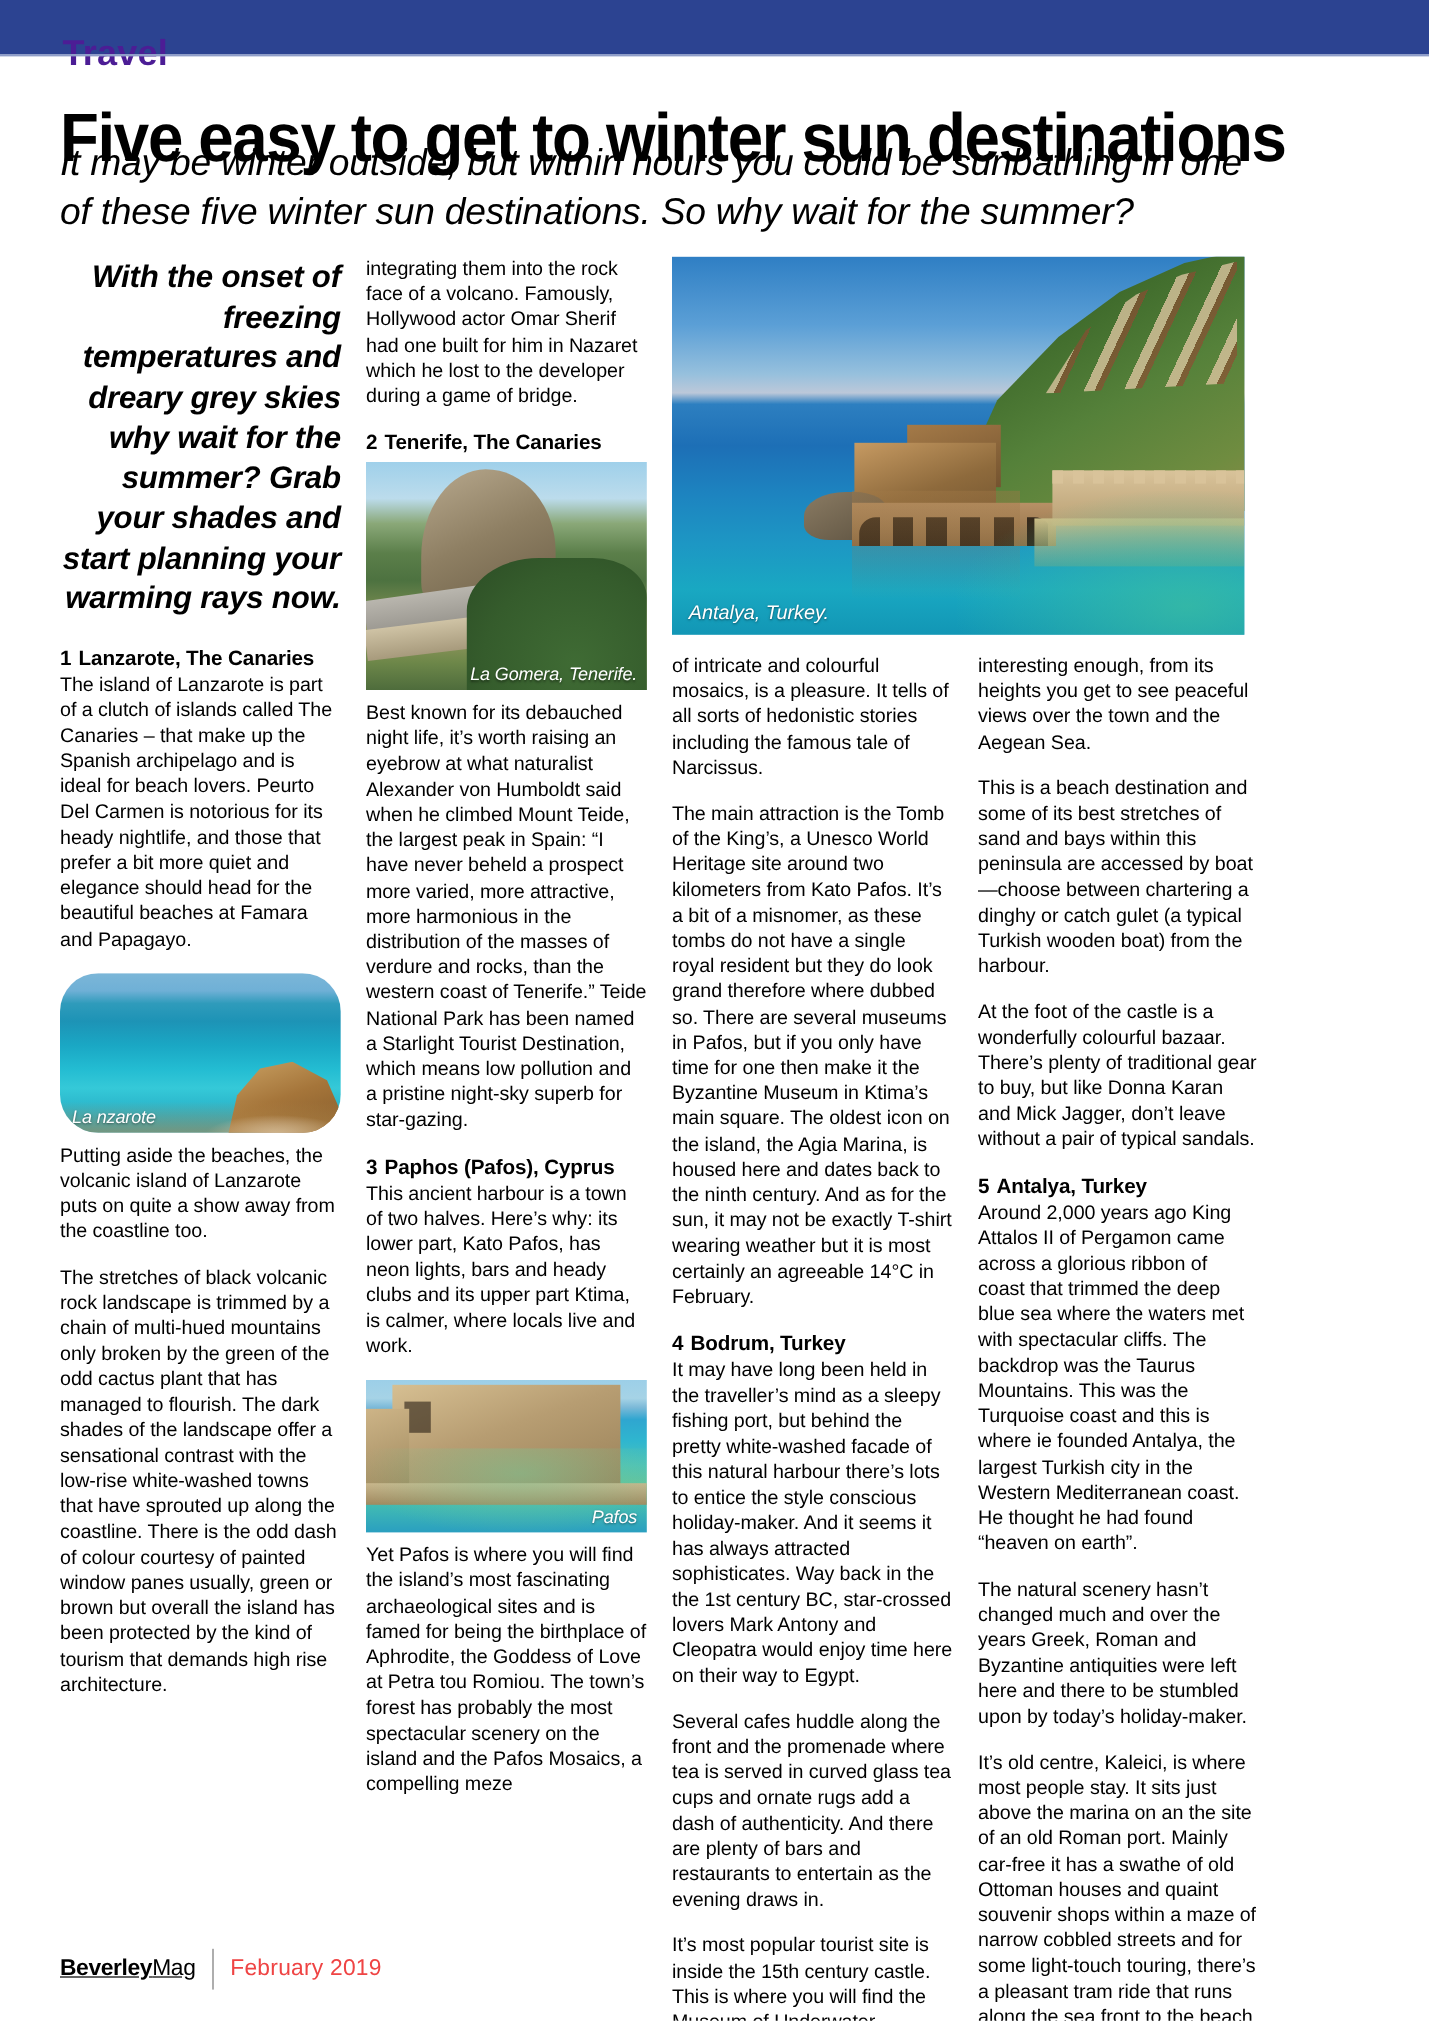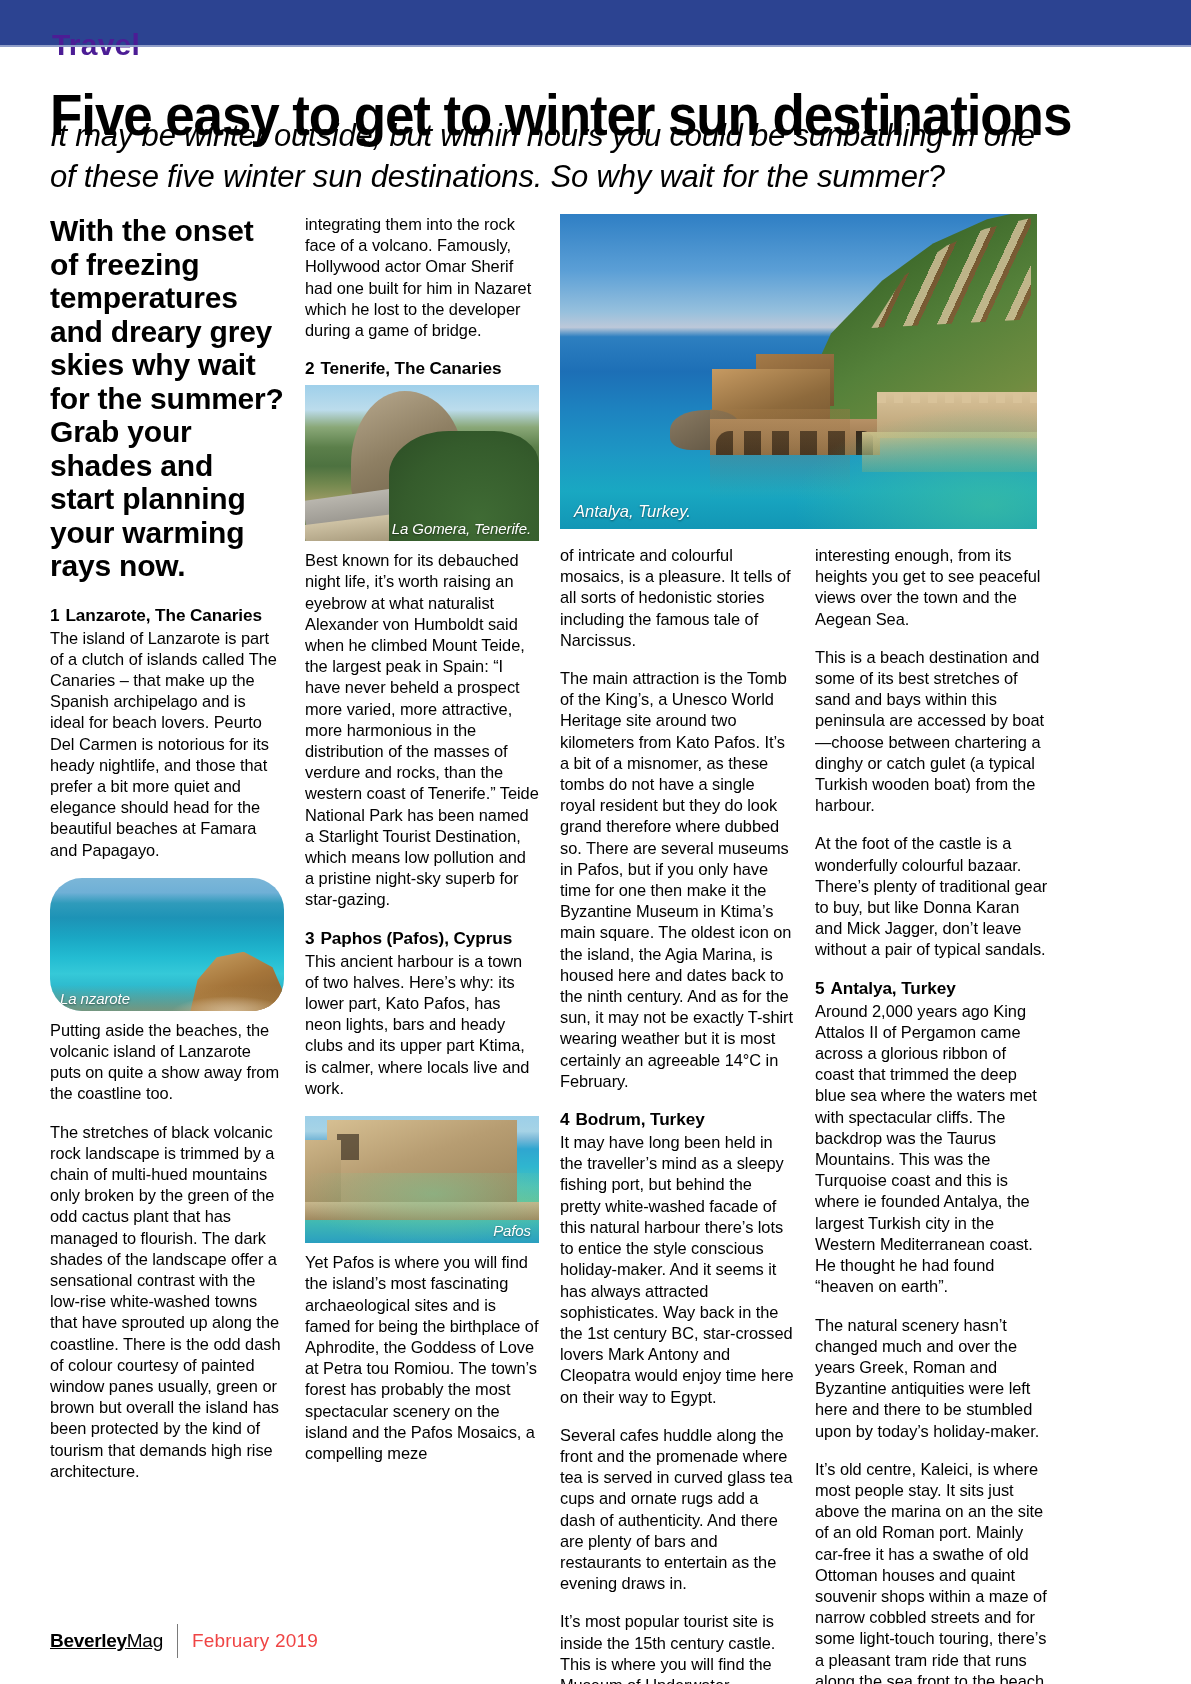--- a/index.html
+++ b/index.html
@@ -76,25 +76,27 @@
     position: absolute;
     top: 214px;
     width: 234px;
   }
   .col1 { left: 50px; }
   .col2 { left: 305px; }
   .col3 { left: 560px; }
   .col4 { left: 815px; }
 
   .intro {
+    font-style: italic;
     font-weight: bold;
-    font-size: 30px;
+    font-size: 26px;
     line-height: 33.5px;
     letter-spacing: -0.2px;
     margin: 0 0 22px 0;
+    text-align: right;
   }
 
   h3.sec {
     font-size: 17.2px;
     line-height: 21px;
     font-weight: bold;
     margin: 0 0 2px 0;
     letter-spacing: -0.1px;
   }
   h3.sec .num { margin-right: 6px; }
@@ -159,21 +161,21 @@
   }
   .photo-lanzarote .sand {
     position: absolute;
     left: 0; bottom: 0;
     width: 100%; height: 26px;
     background: linear-gradient(180deg, rgba(200,160,95,0) 0%, rgba(188,146,82,.55) 100%);
   }
 
   
   .photo-gomera {
-    height: 156px;
+    height: 190px;
     background:
       linear-gradient(180deg, #9fd0ea 0%, #bcdcec 16%, #8aa878 27%, #5b7f4a 40%,
                               #4d7240 52%, #74894f 64%, #9a9a63 74%, #6d8749 88%, #4e6c3c 100%);
   }
   .photo-gomera .rock {
     position: absolute;
     left: 46px; top: 6px;
     width: 112px; height: 118px;
     background: linear-gradient(155deg, #b8a98e 0%, #8e7f63 48%, #6a5d45 100%);
     border-radius: 48% 52% 18% 16% / 62% 58% 22% 20%;

